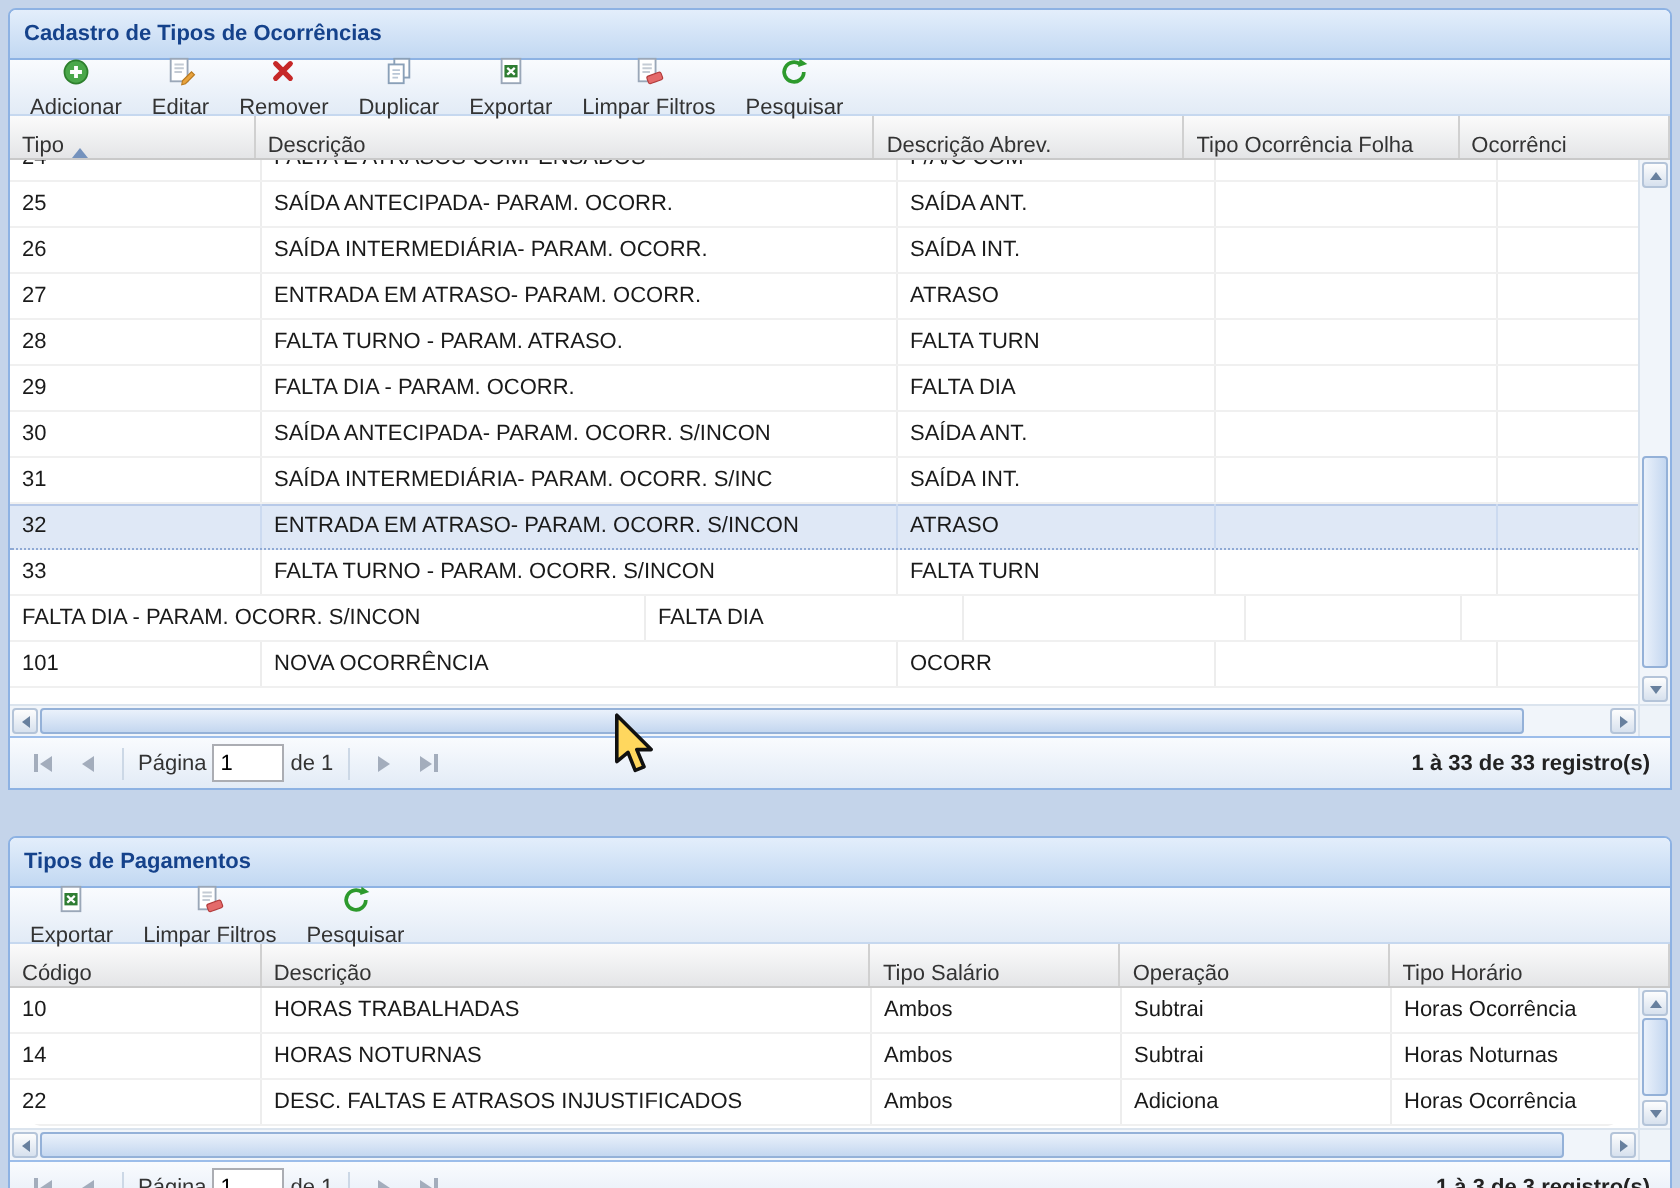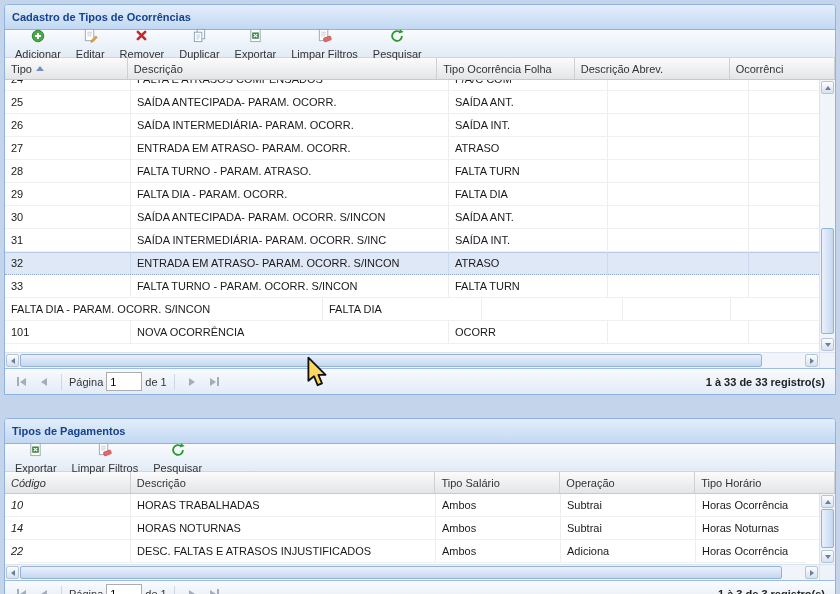--- a/index.html
+++ b/index.html
@@ -40,31 +40,31 @@
   .ticon { width:16px; height:16px; display:flex; align-items:center; justify-content:center; flex:0 0 16px; }
 
   .grid-header {
     height:22px; box-sizing:border-box; display:flex;
     background:linear-gradient(#fbfbfb,#e4e5e7);
     border-bottom:1px solid #c9c9c9; overflow:hidden;
   }
   .hcell {
     box-sizing:border-box; border-right:1px solid #d0d0d0;
     padding:0 6px; color:#333; white-space:nowrap; overflow:hidden;
-    display:flex; align-items:center; gap:4px; height:21px;
+    display:flex; align-items:flex-end; gap:4px; height:21px;
   }
   .sort-asc {
     width:0; height:0; border-left:4px solid transparent;
     border-right:4px solid transparent; border-bottom:5px solid #7492bd;
   }
 
   
   .t0{width:126px;} .t1{width:318px;} .t2{width:159px;} .t3{width:141px;} .t4{width:108px;}
   
-  .b0{width:126px;font-style:italic;} .b1{width:305px;} .b2{width:125px;} .b3{width:135px;} .b4{width:140px;}
+  .b0{width:126px;} .b1{width:305px;} .b2{width:125px;} .b3{width:135px;} .b4{width:140px;}
 
   .grid-area { position:relative; background:#fff; overflow:hidden; }
   #grid-area-top { height:288px;padding-left:22px; }
   #grid-area-bottom { height:86px; }
   .grid-rows { position:absolute; left:0; top:0; width:814px; overflow:hidden; background:#fff; }
   #grid-rows-top { height:272px; }
   #grid-rows-bottom { height:70px;border-radius:21px; }
 
   .grid-row {
     display:flex; height:23px; box-sizing:border-box;
@@ -225,25 +225,25 @@
   </div>
 
   <div class="grid-header">
     <div class="hcell t0">
       <span>Tipo</span>
       <span class="sort-asc"></span>
     </div>
     <div class="hcell t1">
         <span>Descrição</span>
       </div>
+    <div class="hcell t2">
+        <span>Descrição Abrev.</span>
+      </div>
     <div class="hcell t3">
         <span>Tipo Ocorrência Folha</span>
-      </div>
-    <div class="hcell t2">
-        <span>Descrição Abrev.</span>
       </div>
     <div class="hcell t4">
         <span>Ocorrênci</span>
       </div>
   </div>
 
   <div class="grid-area" id="grid-area-top">
     <div class="grid-rows" id="grid-rows-top">
         <div class="grid-row partial">
           <div class="cell t0">24</div>

